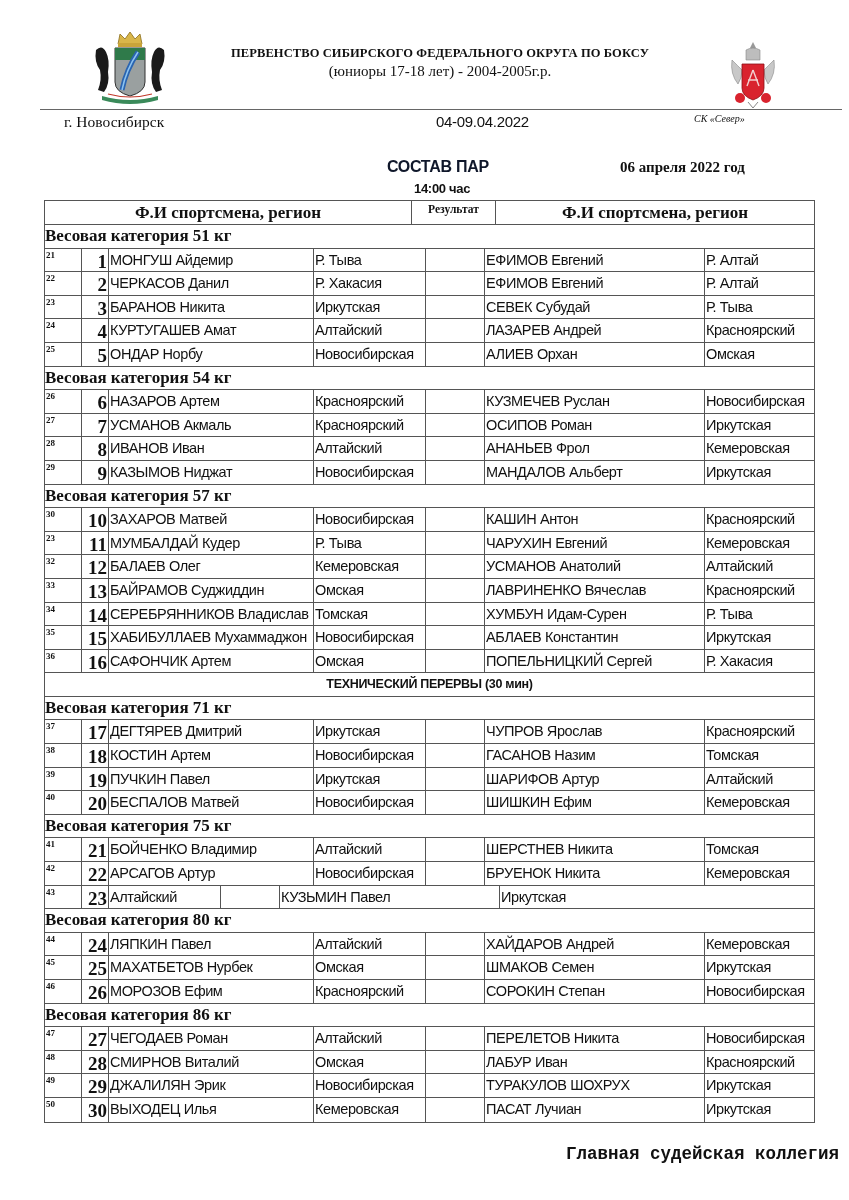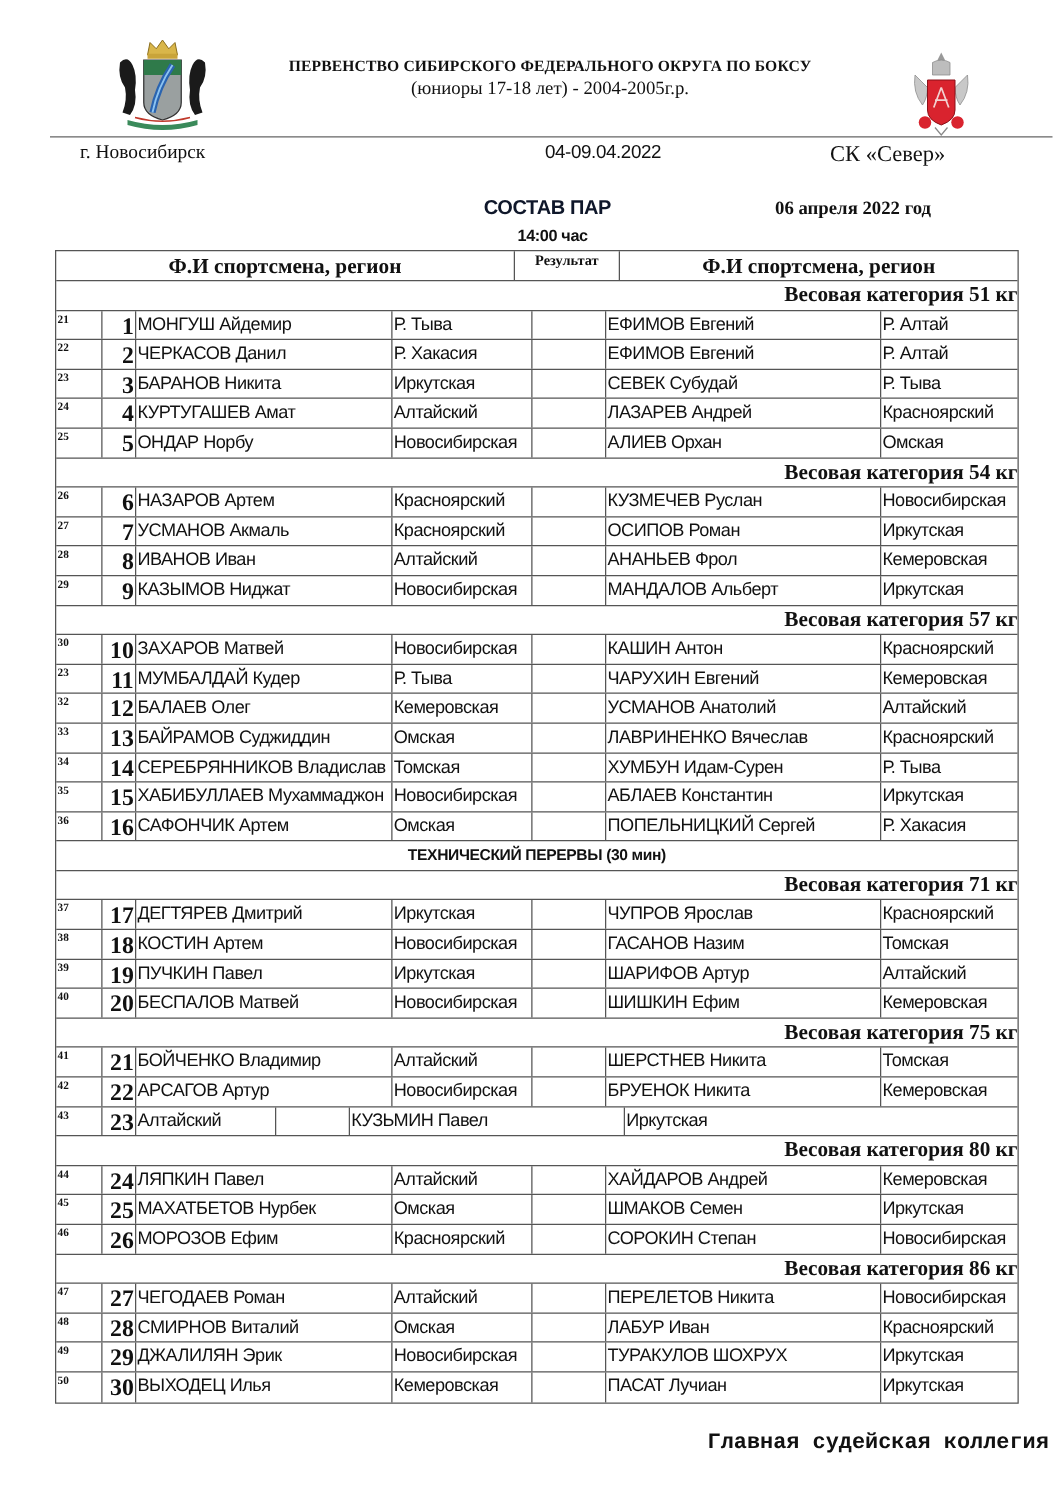--- a/index.html
+++ b/index.html
@@ -10,35 +10,35 @@
   #logo-left { left: 88px; top: 30px; width: 84px; height: 78px; }
   #logo-right { left: 728px; top: 38px; width: 50px; height: 72px; }
 
   #title1 { left: 180px; top: 46px; width: 520px; text-align: center; font-size: 12.5px; font-weight: bold; letter-spacing: 0.1px; }
   #title2 { left: 180px; top: 63px; width: 520px; text-align: center; font-size: 15px; }
 
   #hr { left: 40px; top: 109px; width: 802px; height: 1px; background: #666; }
 
   #city { left: 64px; top: 113px; font-size: 15.5px; }
   #dates { left: 436px; top: 113px; font-size: 15px; font-family: "Liberation Sans", sans-serif; letter-spacing: -0.3px; }
-  #club { left: 664px; top: 113px; font-size: 18px; }
+  #club { left: 694px; top: 113px; font-size: 10px; font-style: italic; }
 
   #sostav { left: 387px; top: 158px; font-size: 16px; font-weight: bold; color: #d0142c; font-family: "Liberation Sans", sans-serif; letter-spacing: -0.3px; }
   #day { left: 620px; top: 159px; font-size: 15px; font-weight: bold; }
   #time { left: 414px; top: 181px; font-size: 13px; font-weight: bold; font-family: "Liberation Sans", sans-serif; letter-spacing: -0.3px; }
 
   
   #table { left: 44px; top: 200px; width: 771px; border: 1px solid #555; box-sizing: border-box; }
   .hdr { display: flex; height: 24px; border-bottom: 1px solid #555; box-sizing: border-box; }
   .hdr .h { font-family: "Liberation Serif", serif; font-weight: bold; font-size: 17px; display: flex; align-items: center; justify-content: center; box-sizing: border-box; }
   .hdr .h1 { width: 367px; border-right: 1px solid #555; }
   .hdr .h2 { width: 84px; border-right: 1px solid #555; font-size: 11.5px; align-items: flex-start; padding-top: 2px; }
   .hdr .h3 { flex: 1; }
 
-  .cat { height: 23.6px; border-bottom: 1px solid #555; box-sizing: border-box; text-align: right; font-family: "Liberation Serif", serif; font-weight: bold; font-size: 17px; line-height: 22px; }
+  .cat { height: 23.6px; border-bottom: 1px solid #555; box-sizing: border-box; text-align: left; font-family: "Liberation Serif", serif; font-weight: bold; font-size: 17px; line-height: 22px; }
   .brk { height: 23.6px; border-bottom: 1px solid #555; box-sizing: border-box; text-align: center; font-weight: bold; font-size: 12.5px; line-height: 22px; letter-spacing: -0.3px; }
 
   .row { display: flex; height: 23.6px; border-bottom: 1px solid #555; box-sizing: border-box; }
   .row.last { border-bottom: none; }
   .c { box-sizing: border-box; border-right: 1px solid #555; overflow: hidden; white-space: nowrap; }
   .c:last-child { border-right: none; }
   .c-seq { width: 37px; font-family: "Liberation Serif", serif; font-weight: bold; font-size: 9px; padding-left: 1px; line-height: 12px; }
   .c-num { width: 27px; font-family: "Liberation Serif", serif; font-weight: bold; font-size: 19px; text-align: right; padding-right: 1px; line-height: 26px; border-right: 1px solid #555; }
   .c-name { width: 205px; font-size: 14.5px; line-height: 22px; padding-left: 1px; letter-spacing: -0.4px; }
   .c-reg { width: 112px; font-size: 14.5px; line-height: 22px; padding-left: 1px; letter-spacing: -0.4px; }

